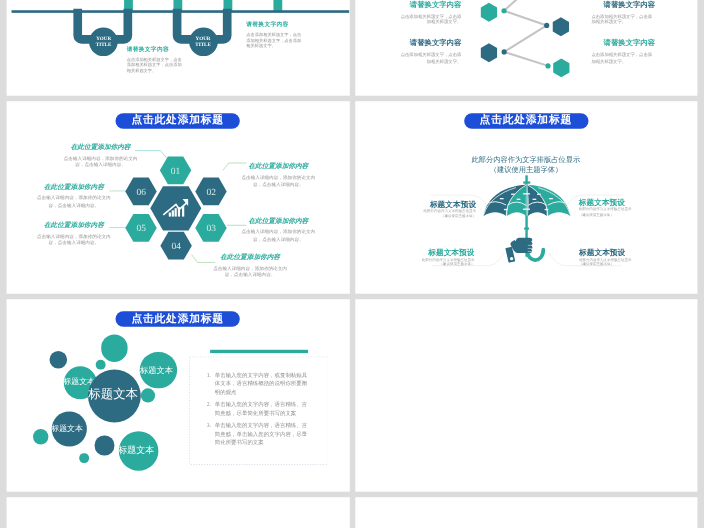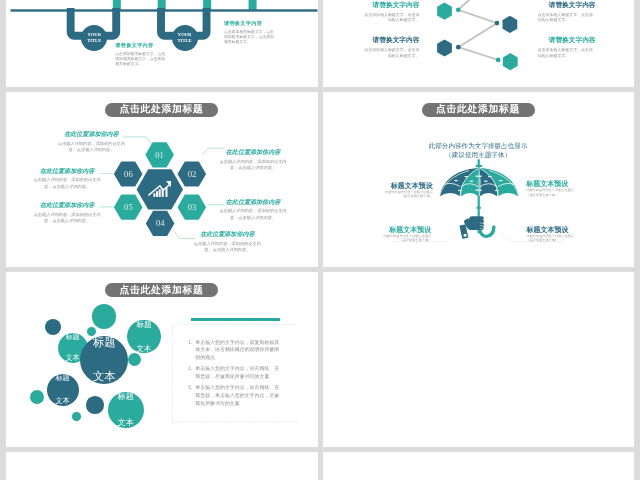--- a/index.html
+++ b/index.html
@@ -30,29 +30,29 @@
   .hx-b{font-size:4.2px;line-height:6.3px;color:#8e8e8e;margin-top:3.4px;
         font-family:"Liberation Serif",serif;}
 
   
   .um-t{font-size:7.0px;line-height:1;font-weight:bold;font-family:"Liberation Serif",serif;white-space:nowrap;}
   .um-b{font-size:3.2px;line-height:4.1px;color:#9a9a9a;font-family:"Liberation Serif",serif;white-space:nowrap;}
   .um-blk .um-b:first-of-type{margin-top:3.5px;}
 
   
   .bub{position:absolute;border-radius:50%;}
-  .bub.lbl{display:flex;flex-direction:column;align-items:center;justify-content:space-between;
+  .bub.lbl{display:flex;align-items:center;justify-content:flex-start;
            color:#fff;line-height:1.22;}
   .blist{margin:0;padding:14.3px 16px 0 21.6px;list-style:decimal;
          color:#8b8b8b;font-size:4.95px;line-height:7.85px;font-family:"Liberation Sans",sans-serif;}
   .blist li{margin-bottom:3.3px;padding-left:2.1px;}
   .blist li::marker{font-size:5.2px;font-family:"Liberation Serif",serif;}
 
   
-  .pill{position:absolute;background:#737373;border-radius:999px;color:#fff;
+  .pill{position:absolute;background:#1d4ed8;border-radius:999px;color:#fff;
         display:flex;align-items:center;justify-content:center;
         font-weight:bold;letter-spacing:1px;font-family:Liberation Serif, serif;}
 </style>
 </head>
 <body>
 
 <div class="grid">
 
   <div class="slide" id="s1">
     <svg class="abs" style="left:0;top:0" width="311.5" height="175.2" viewBox="0 0 311.5 175.2">

